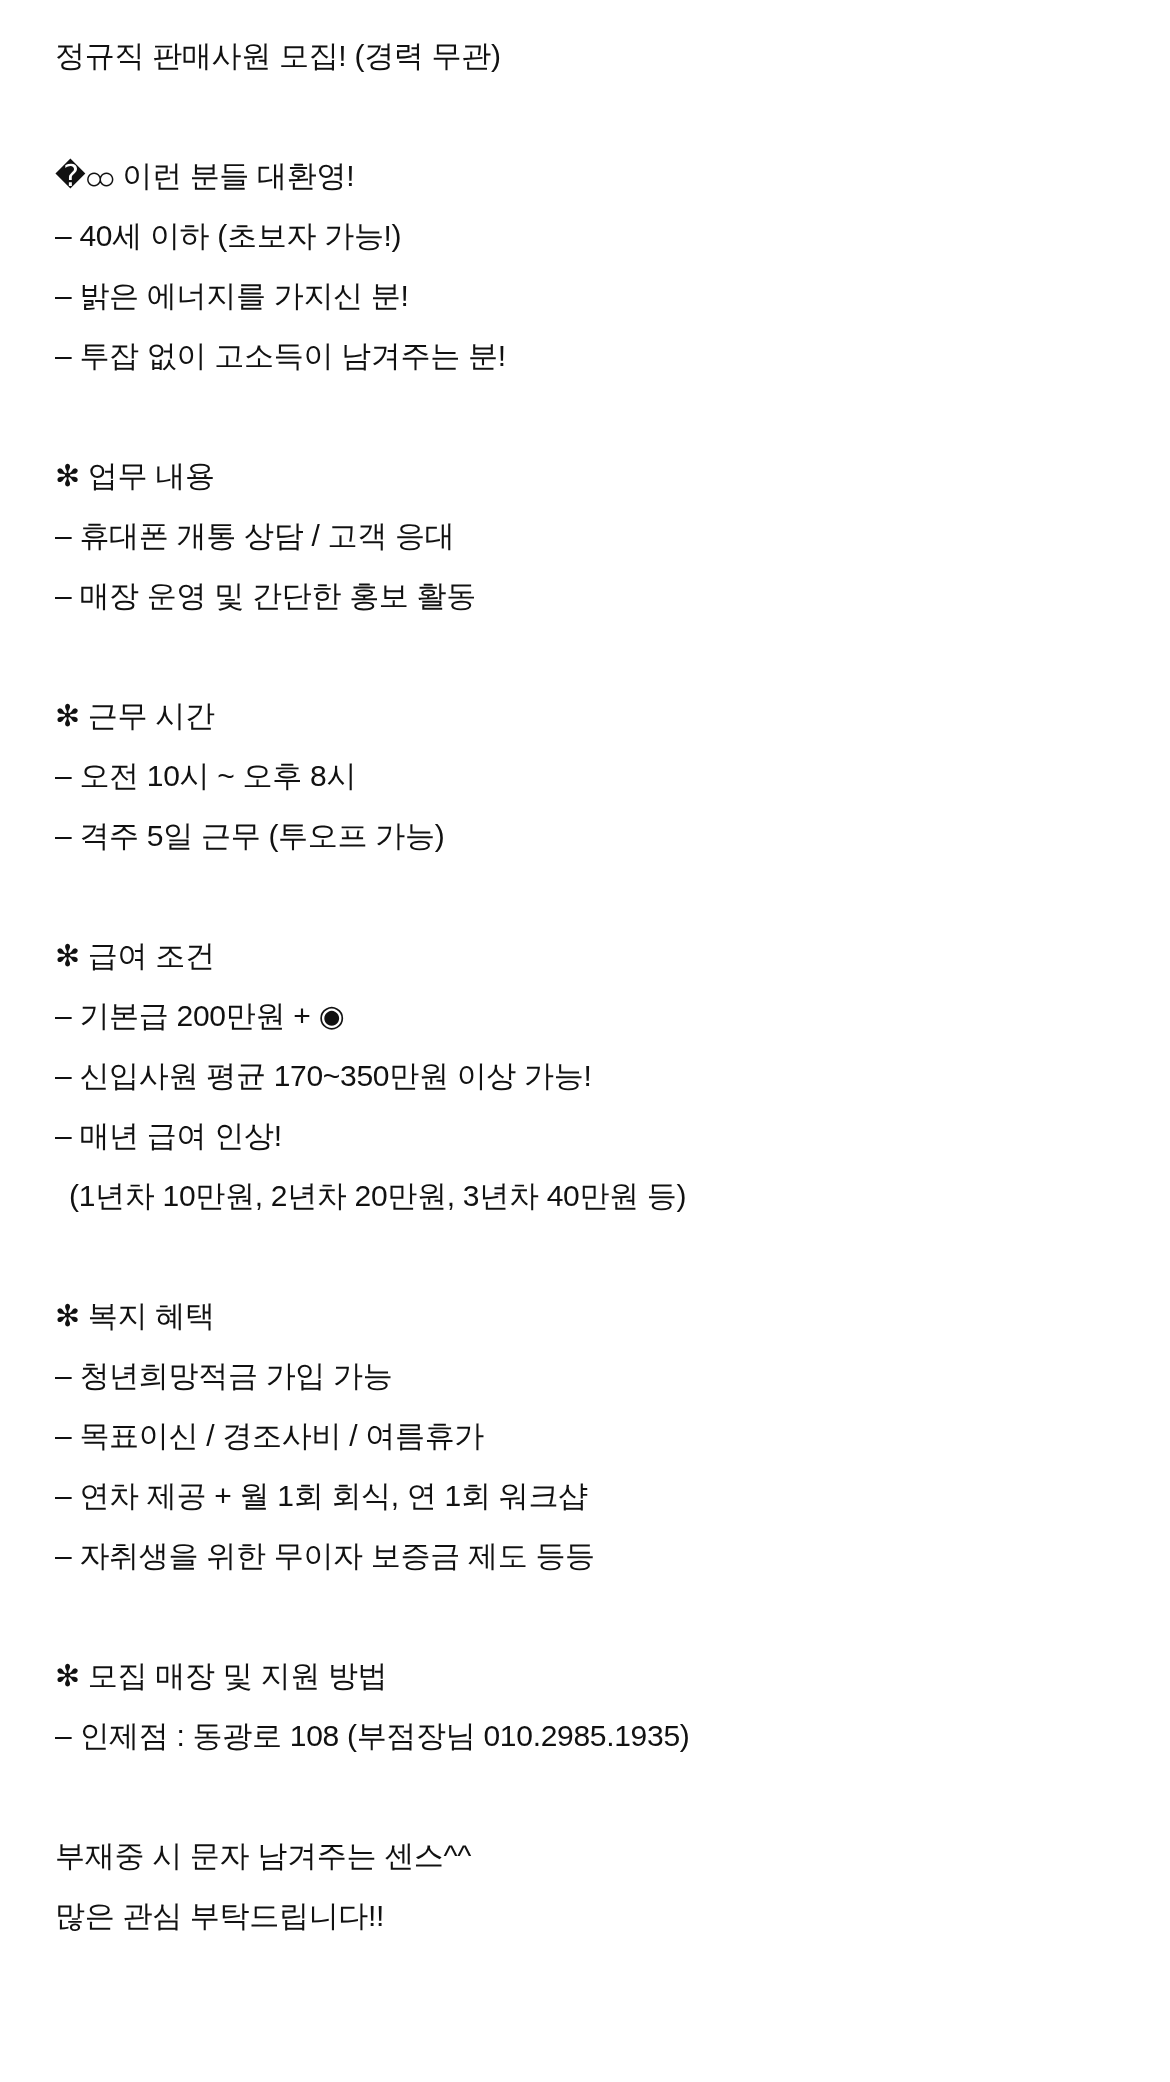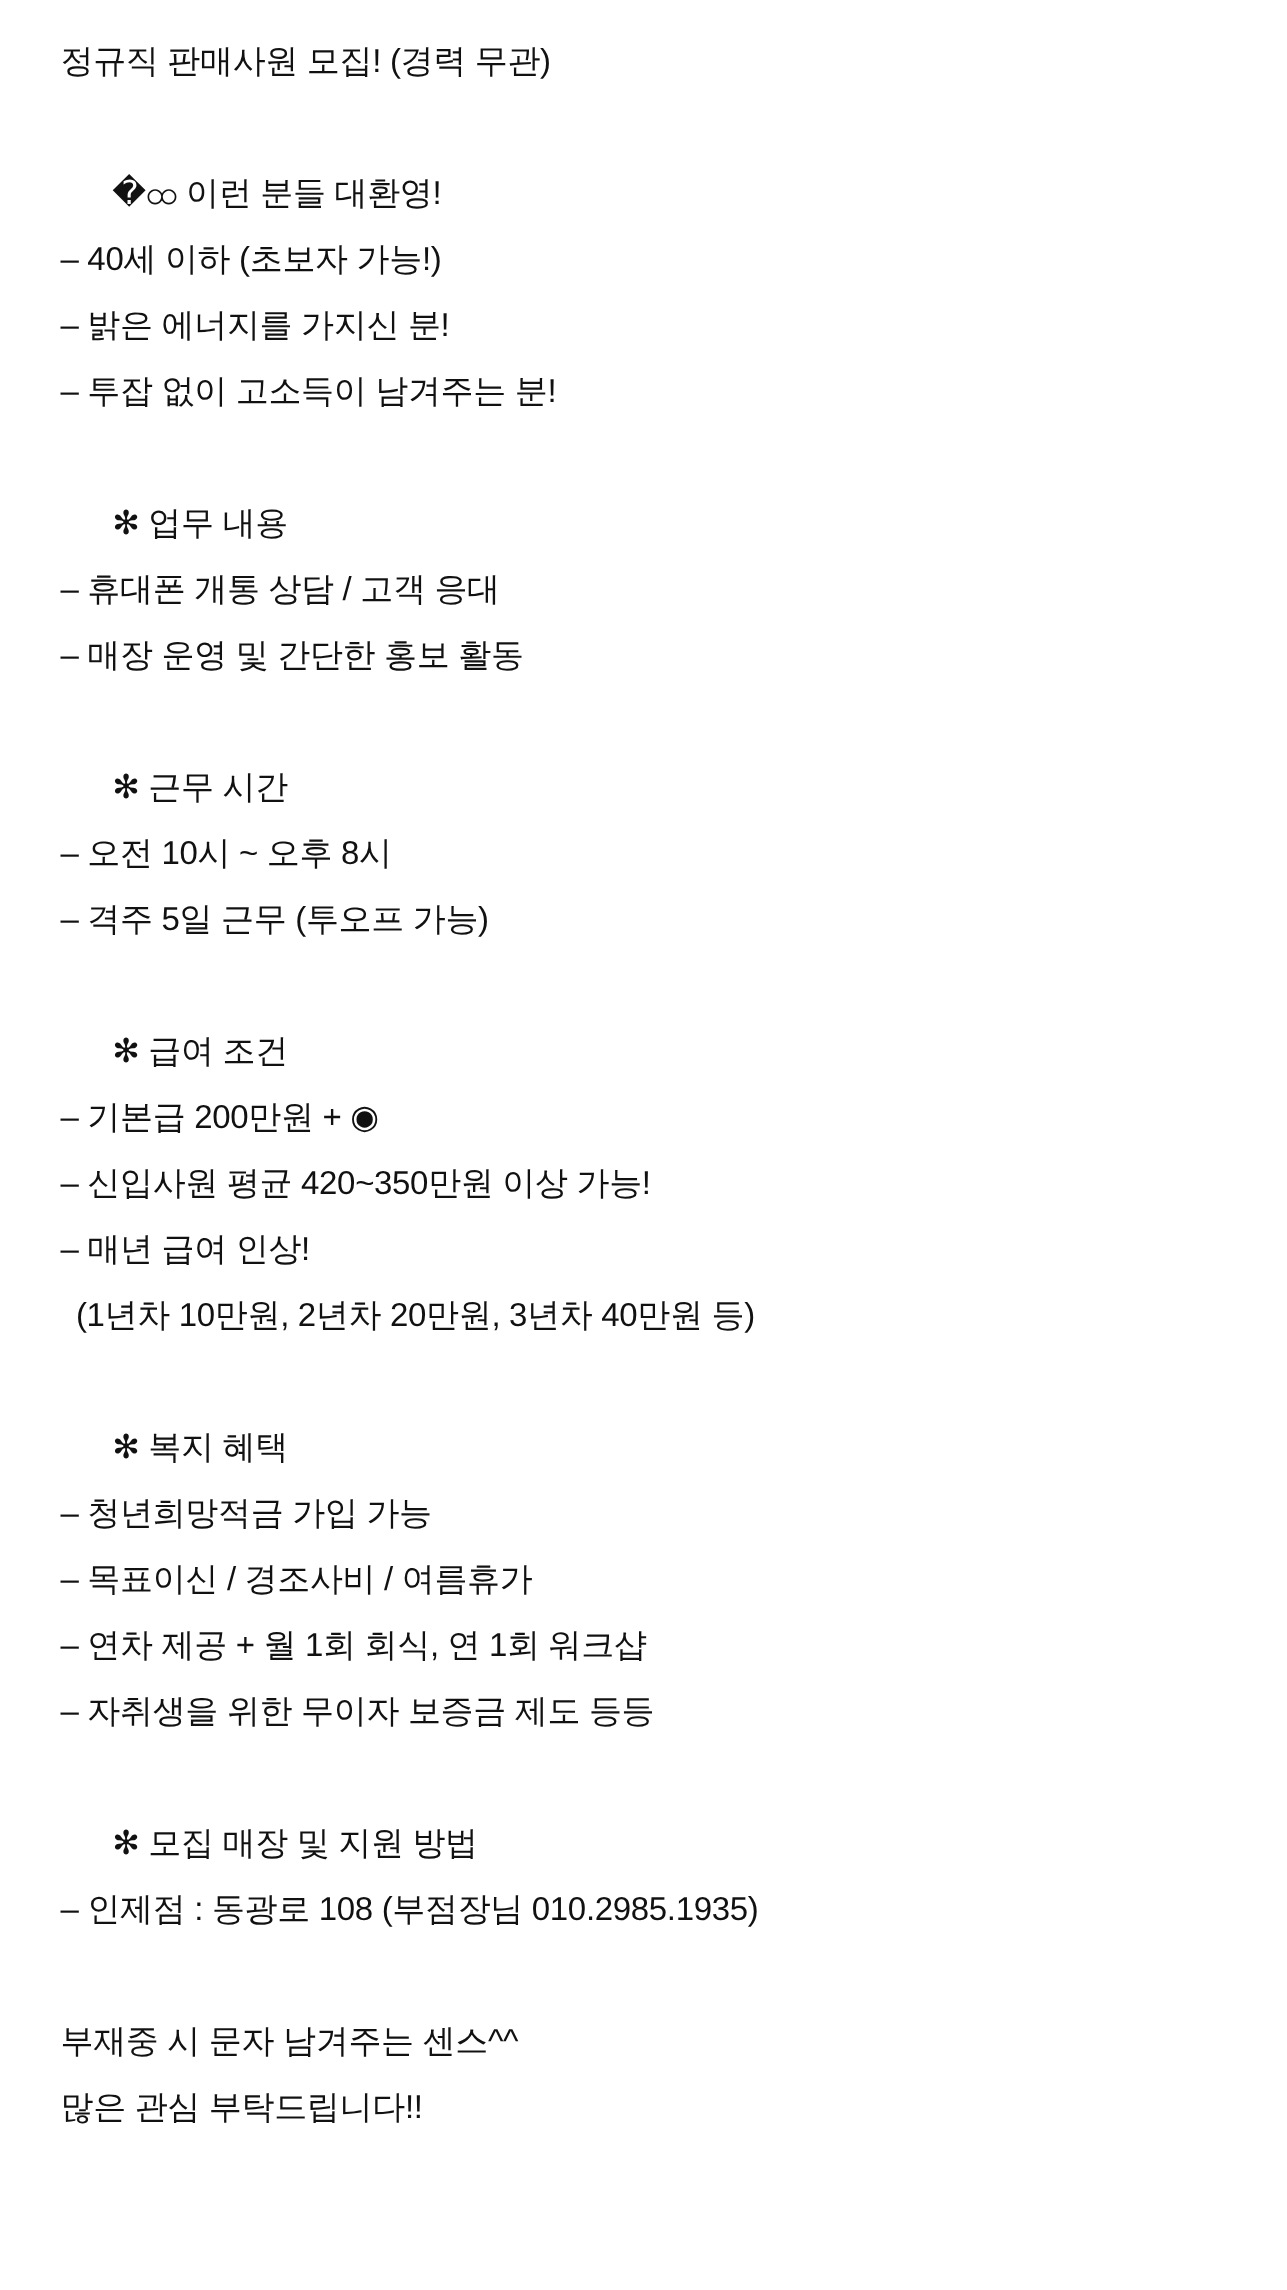--- a/index.html
+++ b/index.html
@@ -27,21 +27,20 @@
     letter-spacing: -0.3px;
     white-space: pre-wrap;
     color: #111111;
   }
   .line.blank {
     line-height: 60px;
     height: 60px;
   }
   .line.heading {
     font-weight: 400;
-    margin-left: 47px;
   }
   .line.indent {
     padding-left: 14px;
   }
 </style>
 </head>
 <body style="background: rgb(255, 255, 255); color: rgb(17, 17, 17);">
 
 <div class="page">
   <div id="lines-container">
@@ -55,21 +54,21 @@
       <div class="line heading">✻ 업무 내용</div>
       <div class="line">– 휴대폰 개통 상담 / 고객 응대</div>
       <div class="line">– 매장 운영 및 간단한 홍보 활동</div>
       <div class="line blank"></div>
       <div class="line heading">✻ 근무 시간</div>
       <div class="line">– 오전 10시 ~ 오후 8시</div>
       <div class="line">– 격주 5일 근무 (투오프 가능)</div>
       <div class="line blank"></div>
       <div class="line heading">✻ 급여 조건</div>
       <div class="line">– 기본급 200만원 + ◉</div>
-      <div class="line">– 신입사원 평균 420~350만원 이상 가능!</div>
+      <div class="line">– 신입사원 평균 170~350만원 이상 가능!</div>
       <div class="line">– 매년 급여 인상!</div>
       <div class="line indent">(1년차 10만원, 2년차 20만원, 3년차 40만원 등)</div>
       <div class="line blank"></div>
       <div class="line heading">✻ 복지 혜택</div>
       <div class="line">– 청년희망적금 가입 가능</div>
       <div class="line">– 목표이신 / 경조사비 / 여름휴가</div>
       <div class="line">– 연차 제공 + 월 1회 회식, 연 1회 워크샵</div>
       <div class="line">– 자취생을 위한 무이자 보증금 제도 등등</div>
       <div class="line blank"></div>
       <div class="line heading">✻ 모집 매장 및 지원 방법</div>

